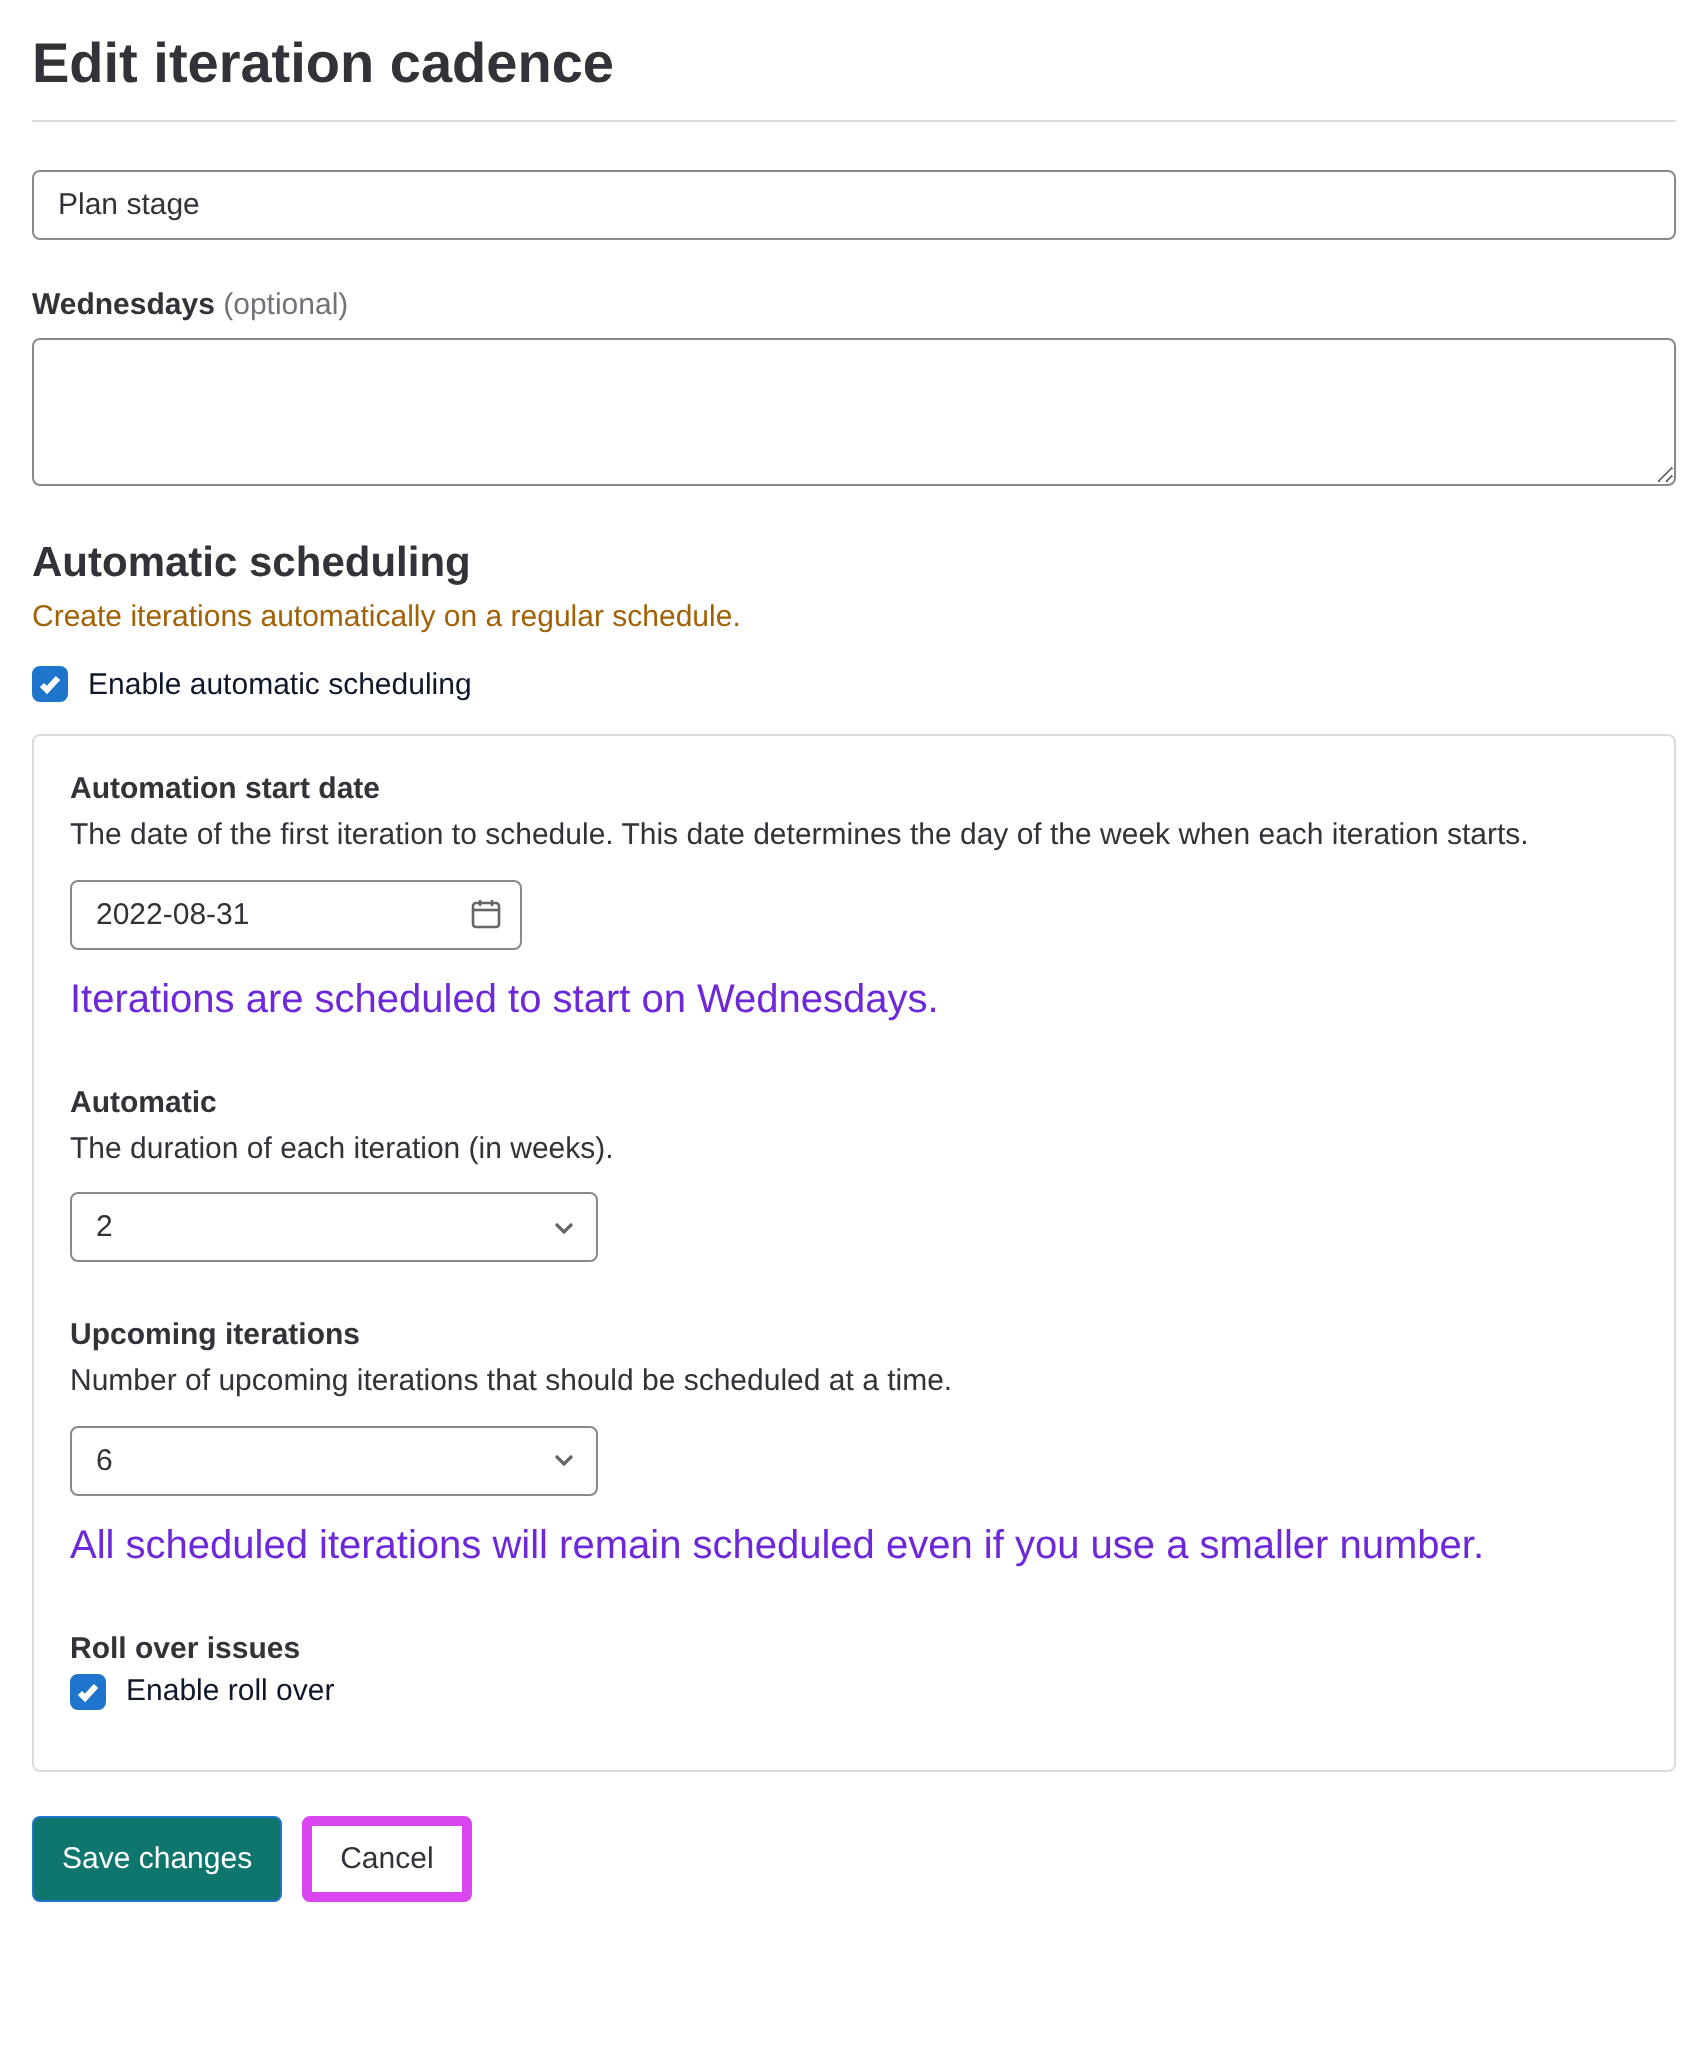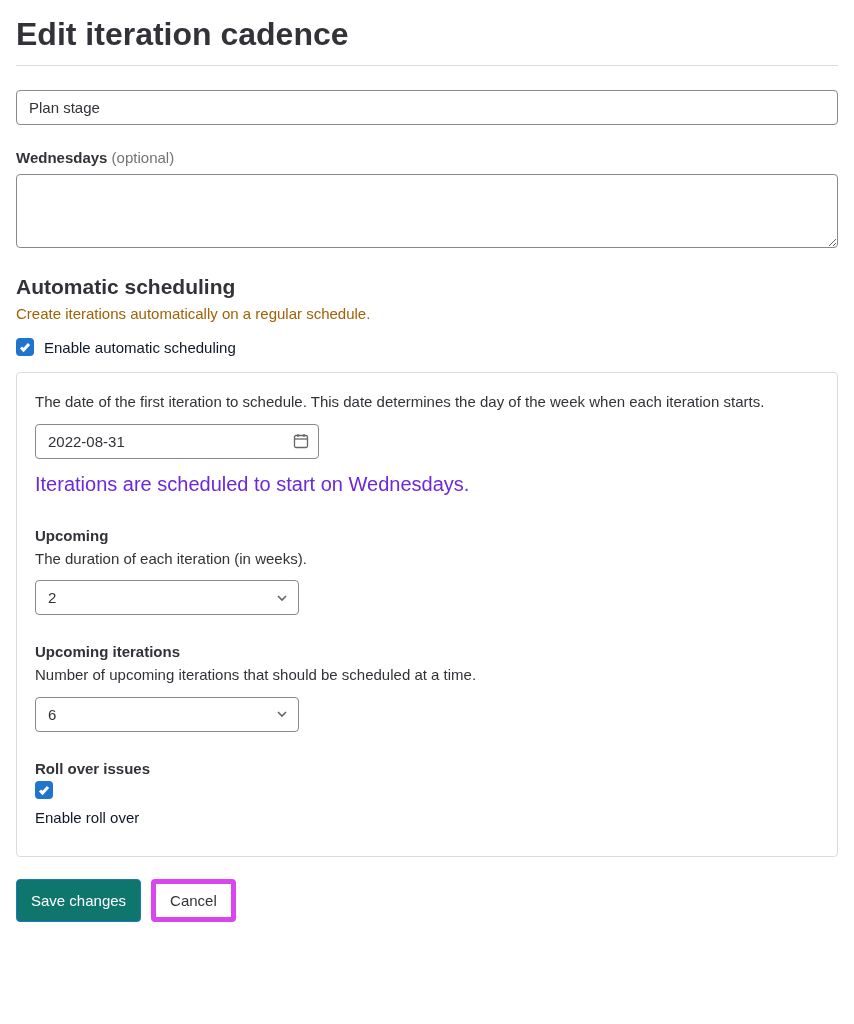--- a/index.html
+++ b/index.html
@@ -9,21 +9,21 @@
     }
     body {
       font-family: -apple-system, BlinkMacSystemFont, "Segoe UI", Helvetica, Arial, sans-serif;
       font-size: 14px;
       color: #333238;
       background: #fff;
       padding: 16px;
       width: 854px;
     }
     h1 {
-      font-size: 32px;
+      font-size: 28px;
       font-weight: 600;
       margin-bottom: 12px;
       color: #333238;
     }
     hr.divider {
       border: none;
       border-top: 1px solid #dcdcde;
       margin-bottom: 24px;
     }
     .form-group {
@@ -126,21 +126,21 @@
     .help-text-below {
       font-size: 20px;
       color: #6d28d9;
       margin-top: 10px;
       line-height: 1.5;
     }
     .date-input-wrap {
       position: relative;
       display: inline-flex;
       align-items: center;
-      width: 284px;
+      width: 226px;
     }
     .date-input-wrap input {
       width: 100%;
       padding: 8px 36px 8px 12px;
       font-size: 15px;
       border: 1px solid #89888d;
       border-radius: 4px;
       background: #fff;
       color: #333238;
     }
@@ -190,23 +190,23 @@
       color: #fff;
       border-color: #1f75cb;
     }
     .btn-secondary {
       background: #fff;
       color: #333238;
       border: 5px solid #d946ef;
     }
     .inner-checkbox-row {
       display: flex;
+      align-items: center;
       gap: 10px;
       margin-bottom: 8px;
-      flex-direction: column;
     }
   </style>
 </head>
 <body>
 
 <h1>Edit iteration cadence</h1>
 <hr class="divider">
 
 <div class="form-group">
   <input type="text" class="text-input" value="Plan stage" style="">
@@ -228,53 +228,55 @@
     <svg viewBox="0 0 12 12">
         <polyline points="2,6.5 4.5,9 10,3"></polyline>
       </svg>
   </div>
   <span class="checkbox-label">Enable automatic scheduling</span>
 </div>
 
 <div class="inner-panel">
 
   <div class="inner-group">
+    <div class="inner-label">Automation start date</div>
     <div class="help-text">The date of the first iteration to schedule. This date determines the day of the week when each iteration starts.</div>
     <div class="date-input-wrap">
       <input type="text" value="2022-08-31" style="">
       <svg class="calendar-icon" viewBox="0 0 16 16">
         <rect x="1.5" y="2.5" width="13" height="12" rx="1.5" fill="none" stroke="#666" stroke-width="1.3"></rect>
         <line x1="1.5" y1="6" x2="14.5" y2="6" stroke="#666" stroke-width="1.3"></line>
         <line x1="5" y1="1" x2="5" y2="4" stroke="#666" stroke-width="1.3"></line>
         <line x1="11" y1="1" x2="11" y2="4" stroke="#666" stroke-width="1.3"></line>
       </svg>
     </div>
     <div class="help-text-below">Iterations are scheduled to start on Wednesdays.</div>
   </div>
 
   <div class="inner-group">
-    <div class="inner-label">Upcoming</div>
+    <div class="inner-label">Automatic</div>
     <div class="help-text">The duration of each iteration (in weeks).</div>
     <div class="select-wrap">
       <div class="select-display">2</div>
       <svg class="chevron-icon" viewBox="0 0 14 14">
         <polyline points="3,5 7,9 11,5" fill="none" stroke="#666" stroke-width="1.6"></polyline>
       </svg>
     </div>
   </div>
 
   <div class="inner-group">
     <div class="inner-label">Upcoming iterations</div>
     <div class="help-text">Number of upcoming iterations that should be scheduled at a time.</div>
     <div class="select-wrap">
       <div class="select-display">6</div>
       <svg class="chevron-icon" viewBox="0 0 14 14">
         <polyline points="3,5 7,9 11,5" fill="none" stroke="#666" stroke-width="1.6"></polyline>
       </svg>
     </div>
+    <div class="help-text-below">All scheduled iterations will remain scheduled even if you use a smaller number.</div>
   </div>
 
   <div class="inner-group">
     <div class="inner-label">Roll over issues</div>
     <div class="inner-checkbox-row">
       <div class="checkbox-box">
         <svg viewBox="0 0 12 12">
             <polyline points="2,6.5 4.5,9 10,3"></polyline>
           </svg>
       </div>

